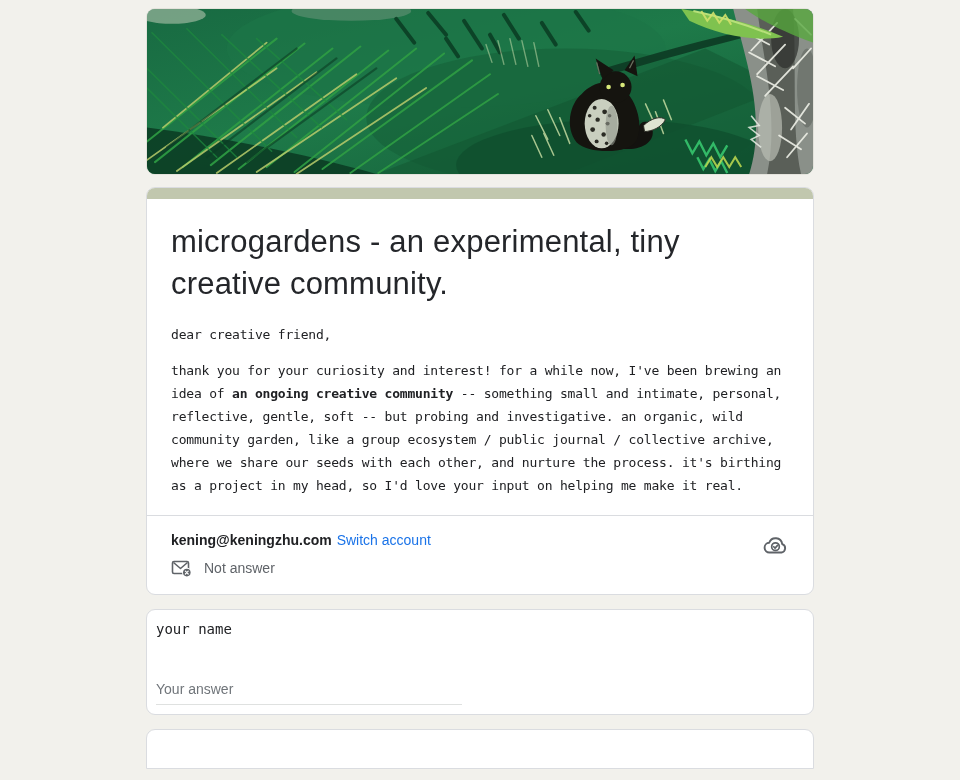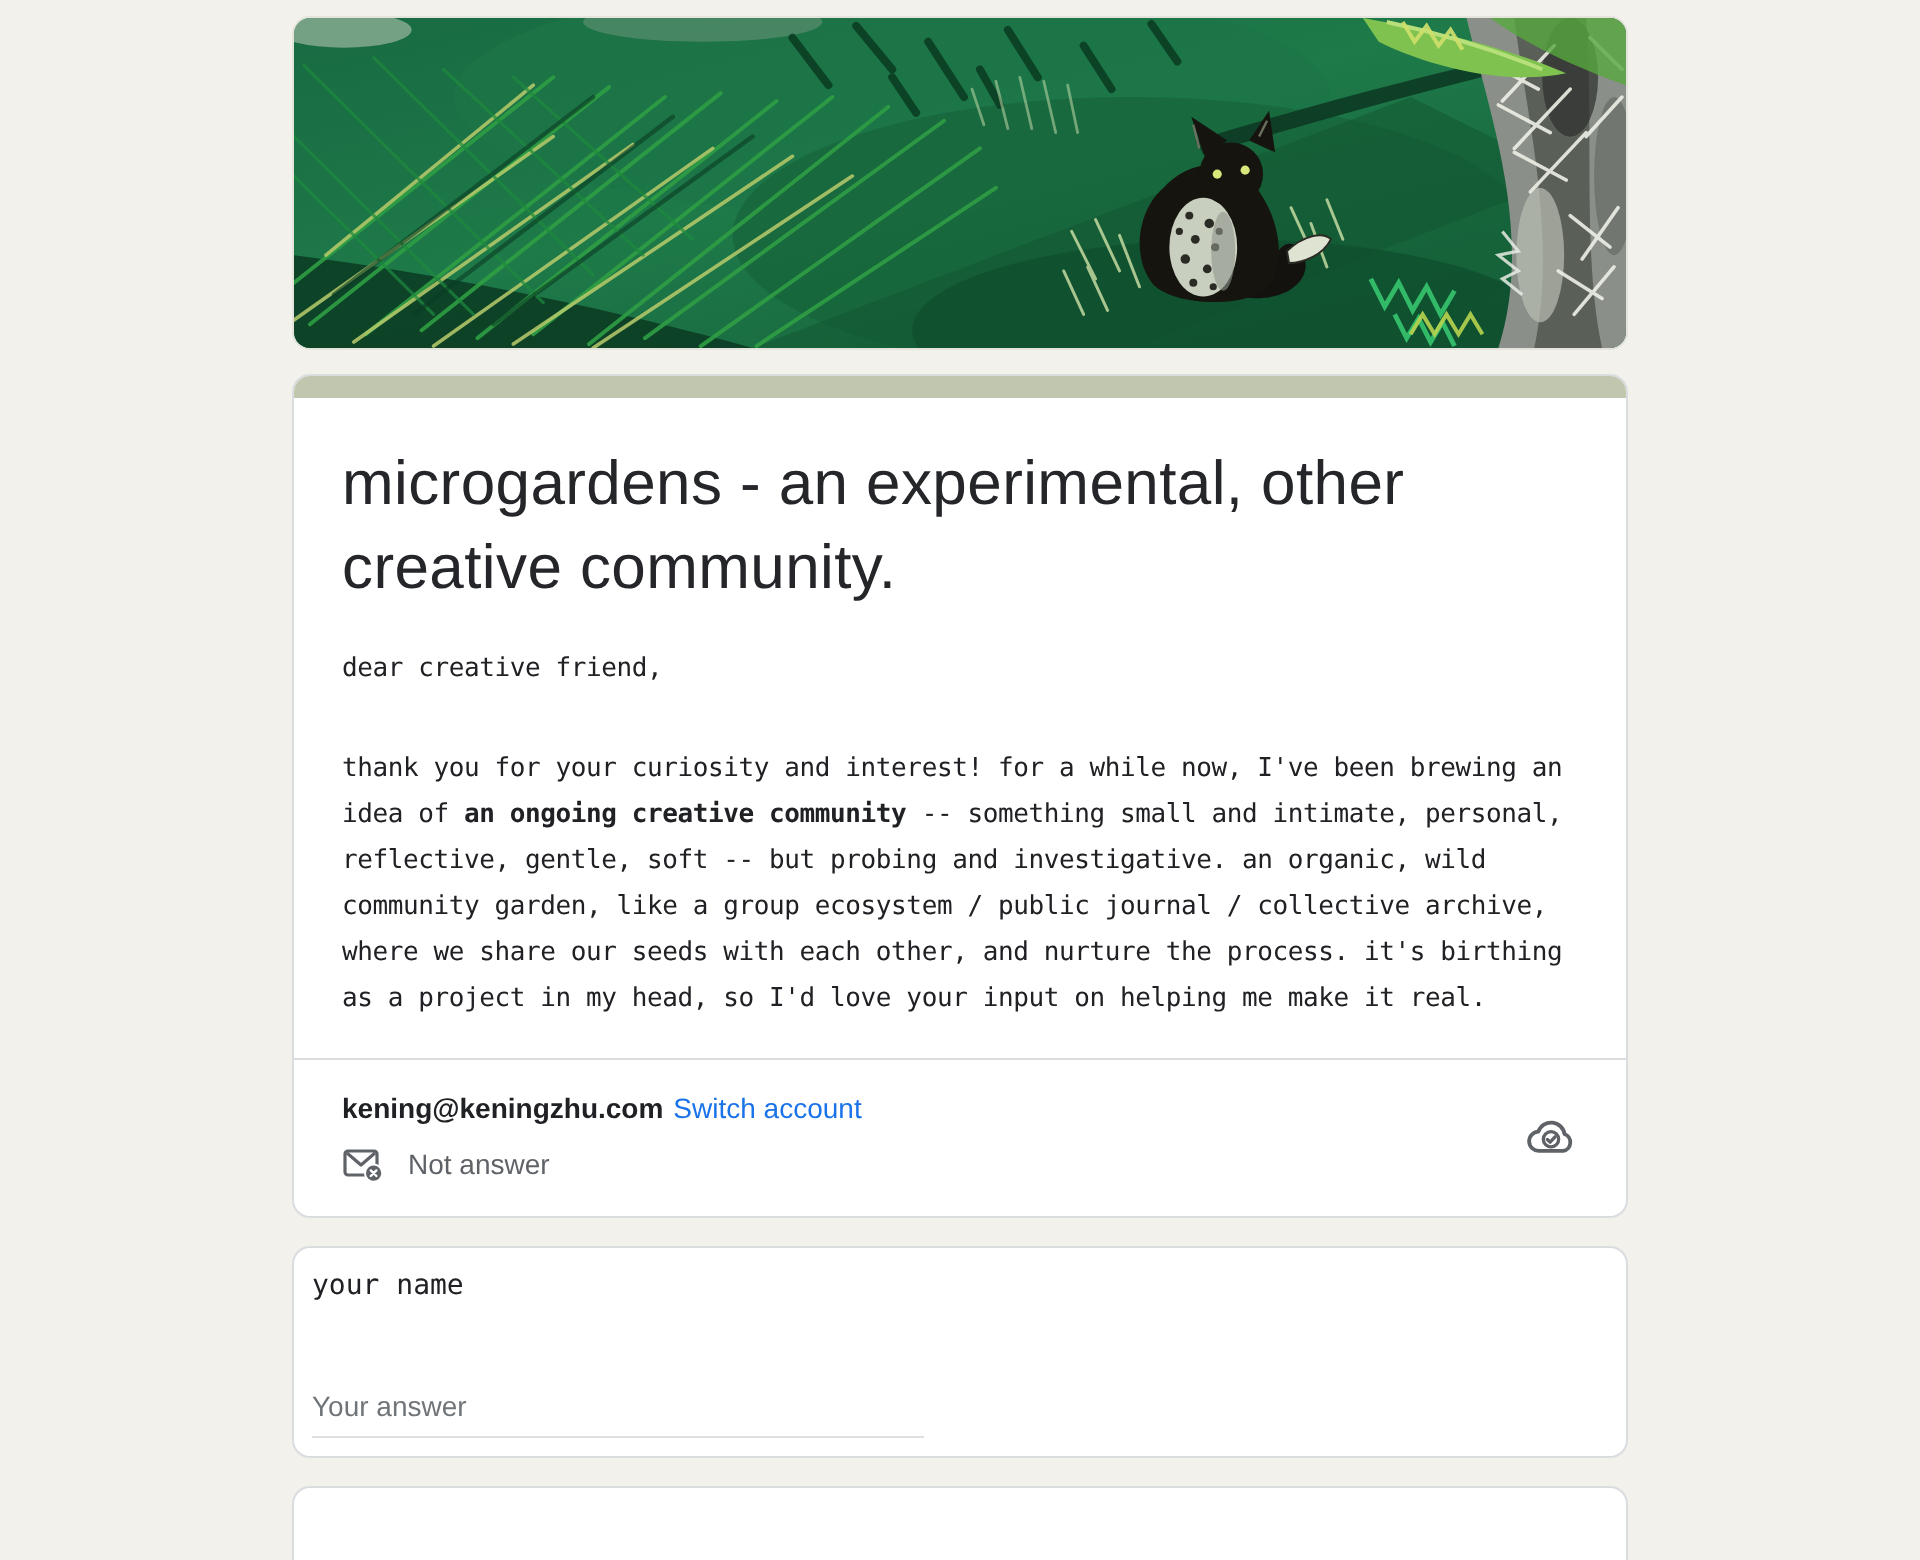--- a/index.html
+++ b/index.html
@@ -34,26 +34,26 @@
   .form-title {
     font-size: 31px; line-height: 42px; font-weight: 400;
     color: #24262a; letter-spacing: 0.2px; max-width: 606px;
     margin-bottom: 18px;
   }
   .description {
     font-family: "DejaVu Sans Mono", monospace;
     font-size: 13px; line-height: 23px; letter-spacing: -0.2px;
     color: #202124;
   }
-  .description .greeting { margin-bottom: 27px; }
+  .description .greeting { margin-bottom: 13px; }
   .description { padding-bottom: 18px; }
   .divider { height: 1px; background: #dadce0; }
 
   .account-section {
-    display: flex; align-items: center; justify-content: space-between;
+    display: flex; align-items: flex-start; justify-content: space-between;
     padding: 15px 24px 16px 24px;
   }
   .account-left { display: flex; flex-direction: column; gap: 9px; }
   .account-row { font-size: 14px; line-height: 18px; }
   .account-email { font-weight: 700; color: #202124; }
   .switch-link { color: #1a73e8; text-decoration: none; margin-left: 5px; cursor: pointer; }
   .shared-row { display: flex; align-items: center; gap: 12px; color: #5f6368; font-size: 14px; }
   .cloud-wrap { width: 28px; height: 28px; display: flex; align-items: center; justify-content: center; cursor: pointer; }
 
   .question-card { padding: 9px; }
@@ -232,21 +232,21 @@
       </g>
       <g stroke="#e8ece4" stroke-width="1.6" fill="none" opacity="0.85">
         <path d="M606,108 l8,10 l-10,2 l10,8 l-8,4 l10,8"></path>
       </g>
     </svg>
   </div>
 
   <div class="card">
     <div class="accent-strip"></div>
     <div class="title-block">
-      <h1 class="form-title">microgardens - an experimental, other creative community.</h1>
+      <h1 class="form-title">microgardens - an experimental, tiny creative community.</h1>
       <div class="description">
         <div class="greeting">dear creative friend,</div>
         <div><span>thank you for your curiosity and interest! for a while now, I've been brewing an idea of </span><b>an ongoing creative community</b><span> -- something small and intimate, personal, reflective, gentle, soft -- but probing and investigative. an organic, wild community garden, like a group ecosystem / public journal / collective archive, where we share our seeds with each other, and nurture the process. it's birthing as a project in my head, so I'd love your input on helping me make it real.</span></div>
       </div>
     </div>
     <div class="divider"></div>
     <div class="account-section">
       <div class="account-left">
         <div class="account-row">
           <span class="account-email">kening@keningzhu.com</span><a class="switch-link" href="#">Switch account</a>

